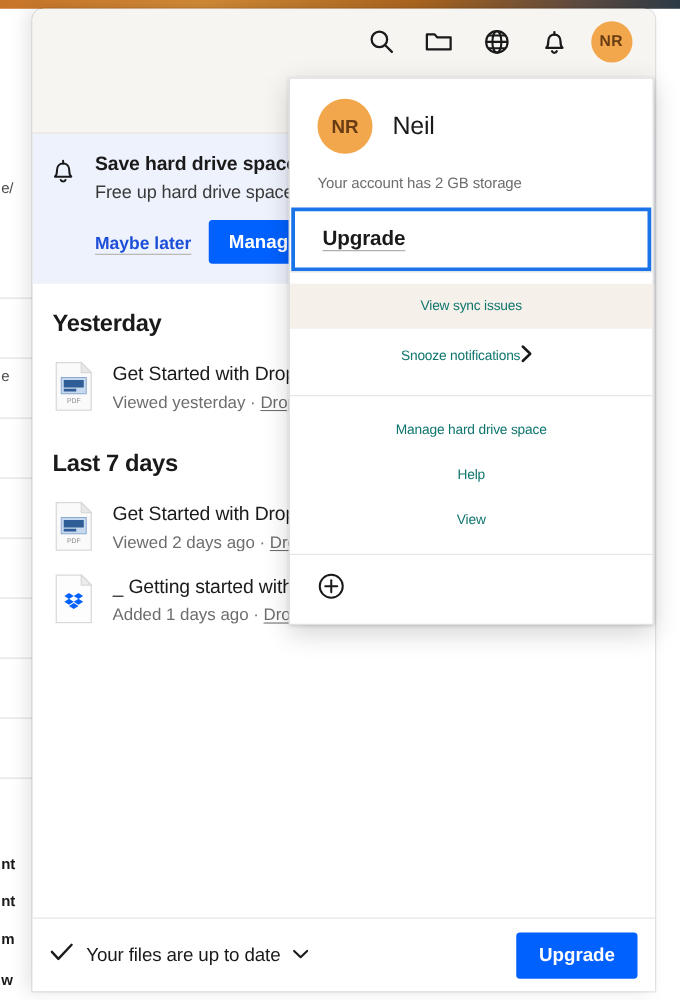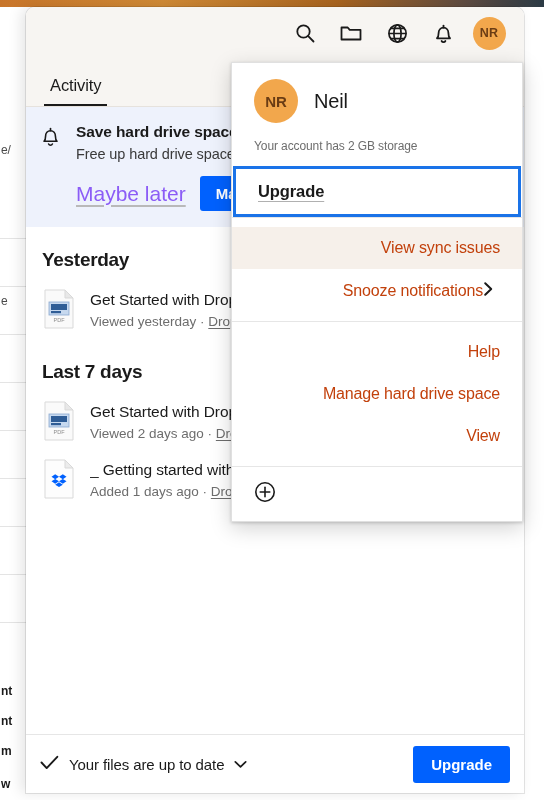--- a/index.html
+++ b/index.html
@@ -45,21 +45,21 @@
 
   
   .banner{background:#eef2fc;padding:16px 14px 16px 14px;display:flex;gap:12px;}
   .banner-ico{flex:0 0 auto;width:24px;padding-top:2px;}
   .banner-body{flex:1 1 auto;min-width:0;}
   .banner-title{font-size:15.5px;font-weight:700;color:#1a1a1a;white-space:nowrap;
     overflow:hidden;letter-spacing:-.1px;}
   .banner-sub{font-size:14.5px;color:#3a3a3a;margin-top:5px;white-space:nowrap;overflow:hidden;
     letter-spacing:-.1px;}
   .banner-actions{margin-top:14px;display:flex;align-items:center;gap:14px;}
-  .lnk{font-size:21px;font-weight:400;color:#8b5cf6;text-decoration:underline;
+  .lnk{font-size:14px;font-weight:700;color:#1d4ed8;text-decoration:underline;
     text-underline-offset:4px;text-decoration-color:#b9b9b9;cursor:pointer;}
   .btn-primary{background:#0061fe;color:#fff;font-size:15px;font-weight:700;
     padding:9px 16px;border-radius:3px;cursor:pointer;white-space:nowrap;}
 
   
   .list{padding:0 14px;}
   .sec-head{font-size:19px;font-weight:700;color:#1a1a1a;margin:22px 0 10px 2px;letter-spacing:-.3px;}
   .row{display:flex;gap:14px;align-items:flex-start;padding:8px 0 10px 2px;}
   .row-ico{flex:0 0 auto;width:34px;height:40px;}
   .row-body{flex:1 1 auto;min-width:0;padding-top:2px;}
@@ -83,22 +83,22 @@
   .menu-head{padding:16px 22px 0 22px;}
   .menu-user{display:flex;align-items:center;gap:16px;}
   .menu-avatar{width:44px;height:44px;border-radius:50%;background:#f2a74c;color:#6a3c14;
     display:flex;align-items:center;justify-content:center;font-size:15px;font-weight:700;}
   .menu-name{font-size:20px;color:#1a1a1a;letter-spacing:-.2px;}
   .menu-storage{font-size:12px;color:#6d6d6d;padding:16px 0 13px 0;letter-spacing:-.1px;}
   .menu-upgrade{margin:0 1px;padding:13px 22px;border:3px solid #1a73e8;cursor:pointer;background:#fff;}
   .menu-upgrade span{font-size:16.5px;font-weight:700;color:#1a1a1a;text-decoration:underline;
     text-underline-offset:4px;text-decoration-color:#b0b0b0;letter-spacing:-.1px;}
   .menu-div{height:1px;background:#e6e6e6;}
-  .mi{padding:12px 22px;font-size:16px;color:#c2410c;cursor:pointer;
-    display:flex;align-items:center;justify-content:flex-end;letter-spacing:-.15px;}
+  .mi{padding:12px 22px;font-size:11px;color:#0f766e;cursor:pointer;
+    display:flex;align-items:center;justify-content:center;letter-spacing:-.15px;}
   .mi.hover{background:#f6f0ea;}
   .mi .chev{font-size:15px;color:#1a1a1a;font-weight:700;padding-right:6px;}
   .mi-group{padding:9px 0;}
   .mi-add{padding:14px 22px;display:flex;align-items:center;gap:16px;cursor:pointer;}
   .mi-add span.lbl{font-size:16.5px;color:#1a1a1a;letter-spacing:-.15px;}
 </style>
 </head>
 <body>
 
 <div class="screen">
@@ -150,21 +150,20 @@
           <path d="M10.5 5.7V3.6" stroke-linecap="round"></path>
           <path d="M8.6 19c.4.8 1.1 1.2 1.9 1.2s1.5-.4 1.9-1.2" stroke-linecap="round"></path>
         </svg>
       </div>
       <div class="tbtn">
         <div class="avatar">NR</div>
       </div>
     </div>
 
     <div class="tabs">
-      <div class="tab active">Activity</div>
       <div class="tabs-rule"></div>
     </div>
 
     <div class="banner">
       <div class="banner-ico">
         <svg width="21" height="23" viewBox="0 0 21 23" fill="none" stroke="#1a1a1a" stroke-width="1.6" stroke-linejoin="round">
           <path d="M4 16.3c1.5-1.3 1.6-2.6 1.6-5.2 0-3 1.9-5.4 4.9-5.4s4.9 2.4 4.9 5.4c0 2.6.1 3.9 1.6 5.2z"></path>
           <path d="M10.5 5.7V3.6" stroke-linecap="round"></path>
           <path d="M8.6 19c.4.8 1.1 1.2 1.9 1.2s1.5-.4 1.9-1.2" stroke-linecap="round"></path>
         </svg>
@@ -284,24 +283,24 @@
             <path d="M2.2 2.2l6 5.8-6 5.8"></path>
           </svg>
         </span>
       </div>
     </div>
 
     <div class="menu-div"></div>
 
     <div class="mi-group">
       <div class="mi">
+        <span>Manage hard drive space</span>
+      </div>
+      <div class="mi">
         <span>Help</span>
-      </div>
-      <div class="mi">
-        <span>Manage hard drive space</span>
       </div>
       <div class="mi">
         <span>View</span>
       </div>
     </div>
 
     <div class="menu-div"></div>
 
     <div class="mi-add">
       <span>

